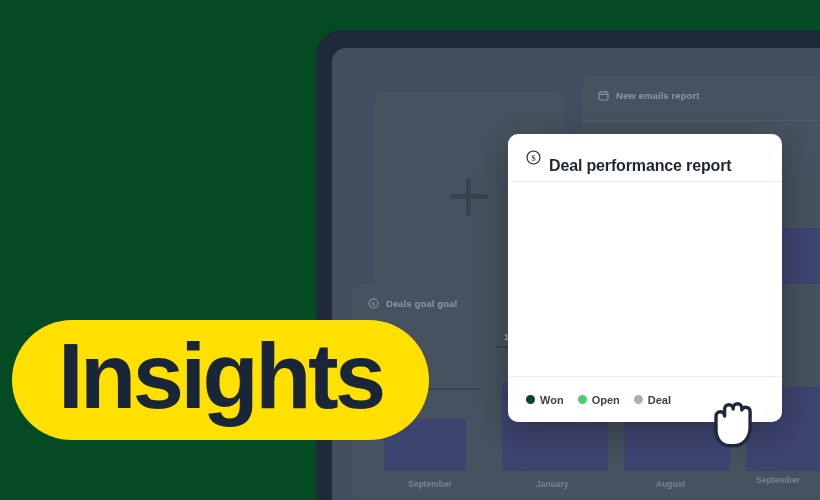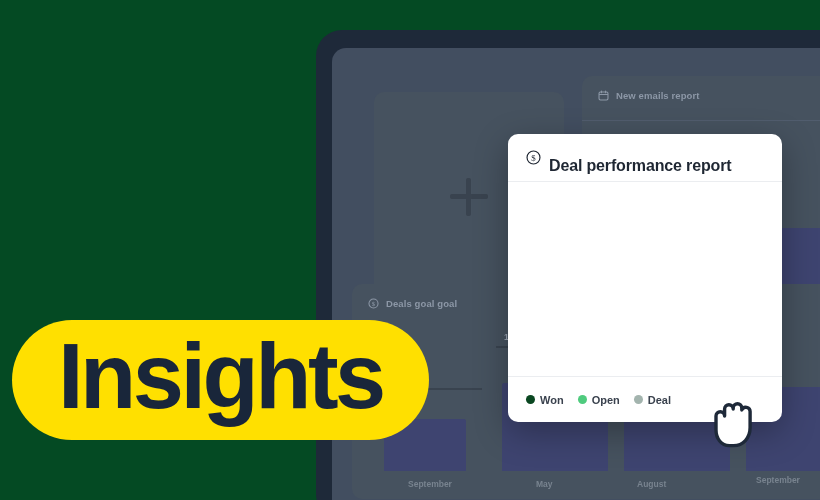--- a/index.html
+++ b/index.html
@@ -156,22 +156,22 @@
         <span class="bar-val" style="left:176px;top:72px;">1250</span>
 
         <div class="bars" style="height:120px;bottom:28px;">
           <div class="bar" style="left:32px;width:82px;height:52px;"></div>
           <div class="bar" style="left:150px;width:106px;height:88px;"></div>
           <div class="bar" style="left:272px;width:106px;height:76px;"></div>
           <div class="bar" style="left:394px;width:106px;height:84px;"></div>
         </div>
 
         <span class="month" style="left:56px;bottom:10px;">September</span>
-        <span class="month" style="left:184px;bottom:10px;">May</span>
-        <span class="month" style="left:285px;bottom:10px;">August</span>
+        <span class="month" style="left:184px;bottom:10px;">January</span>
+        <span class="month" style="left:304px;bottom:10px;">August</span>
         <span class="month" style="left:404px;bottom:14px;">September</span>
 
       </div>
 
     </div>
   </div>
 
   <div class="card">
 
     <div class="card-head">

